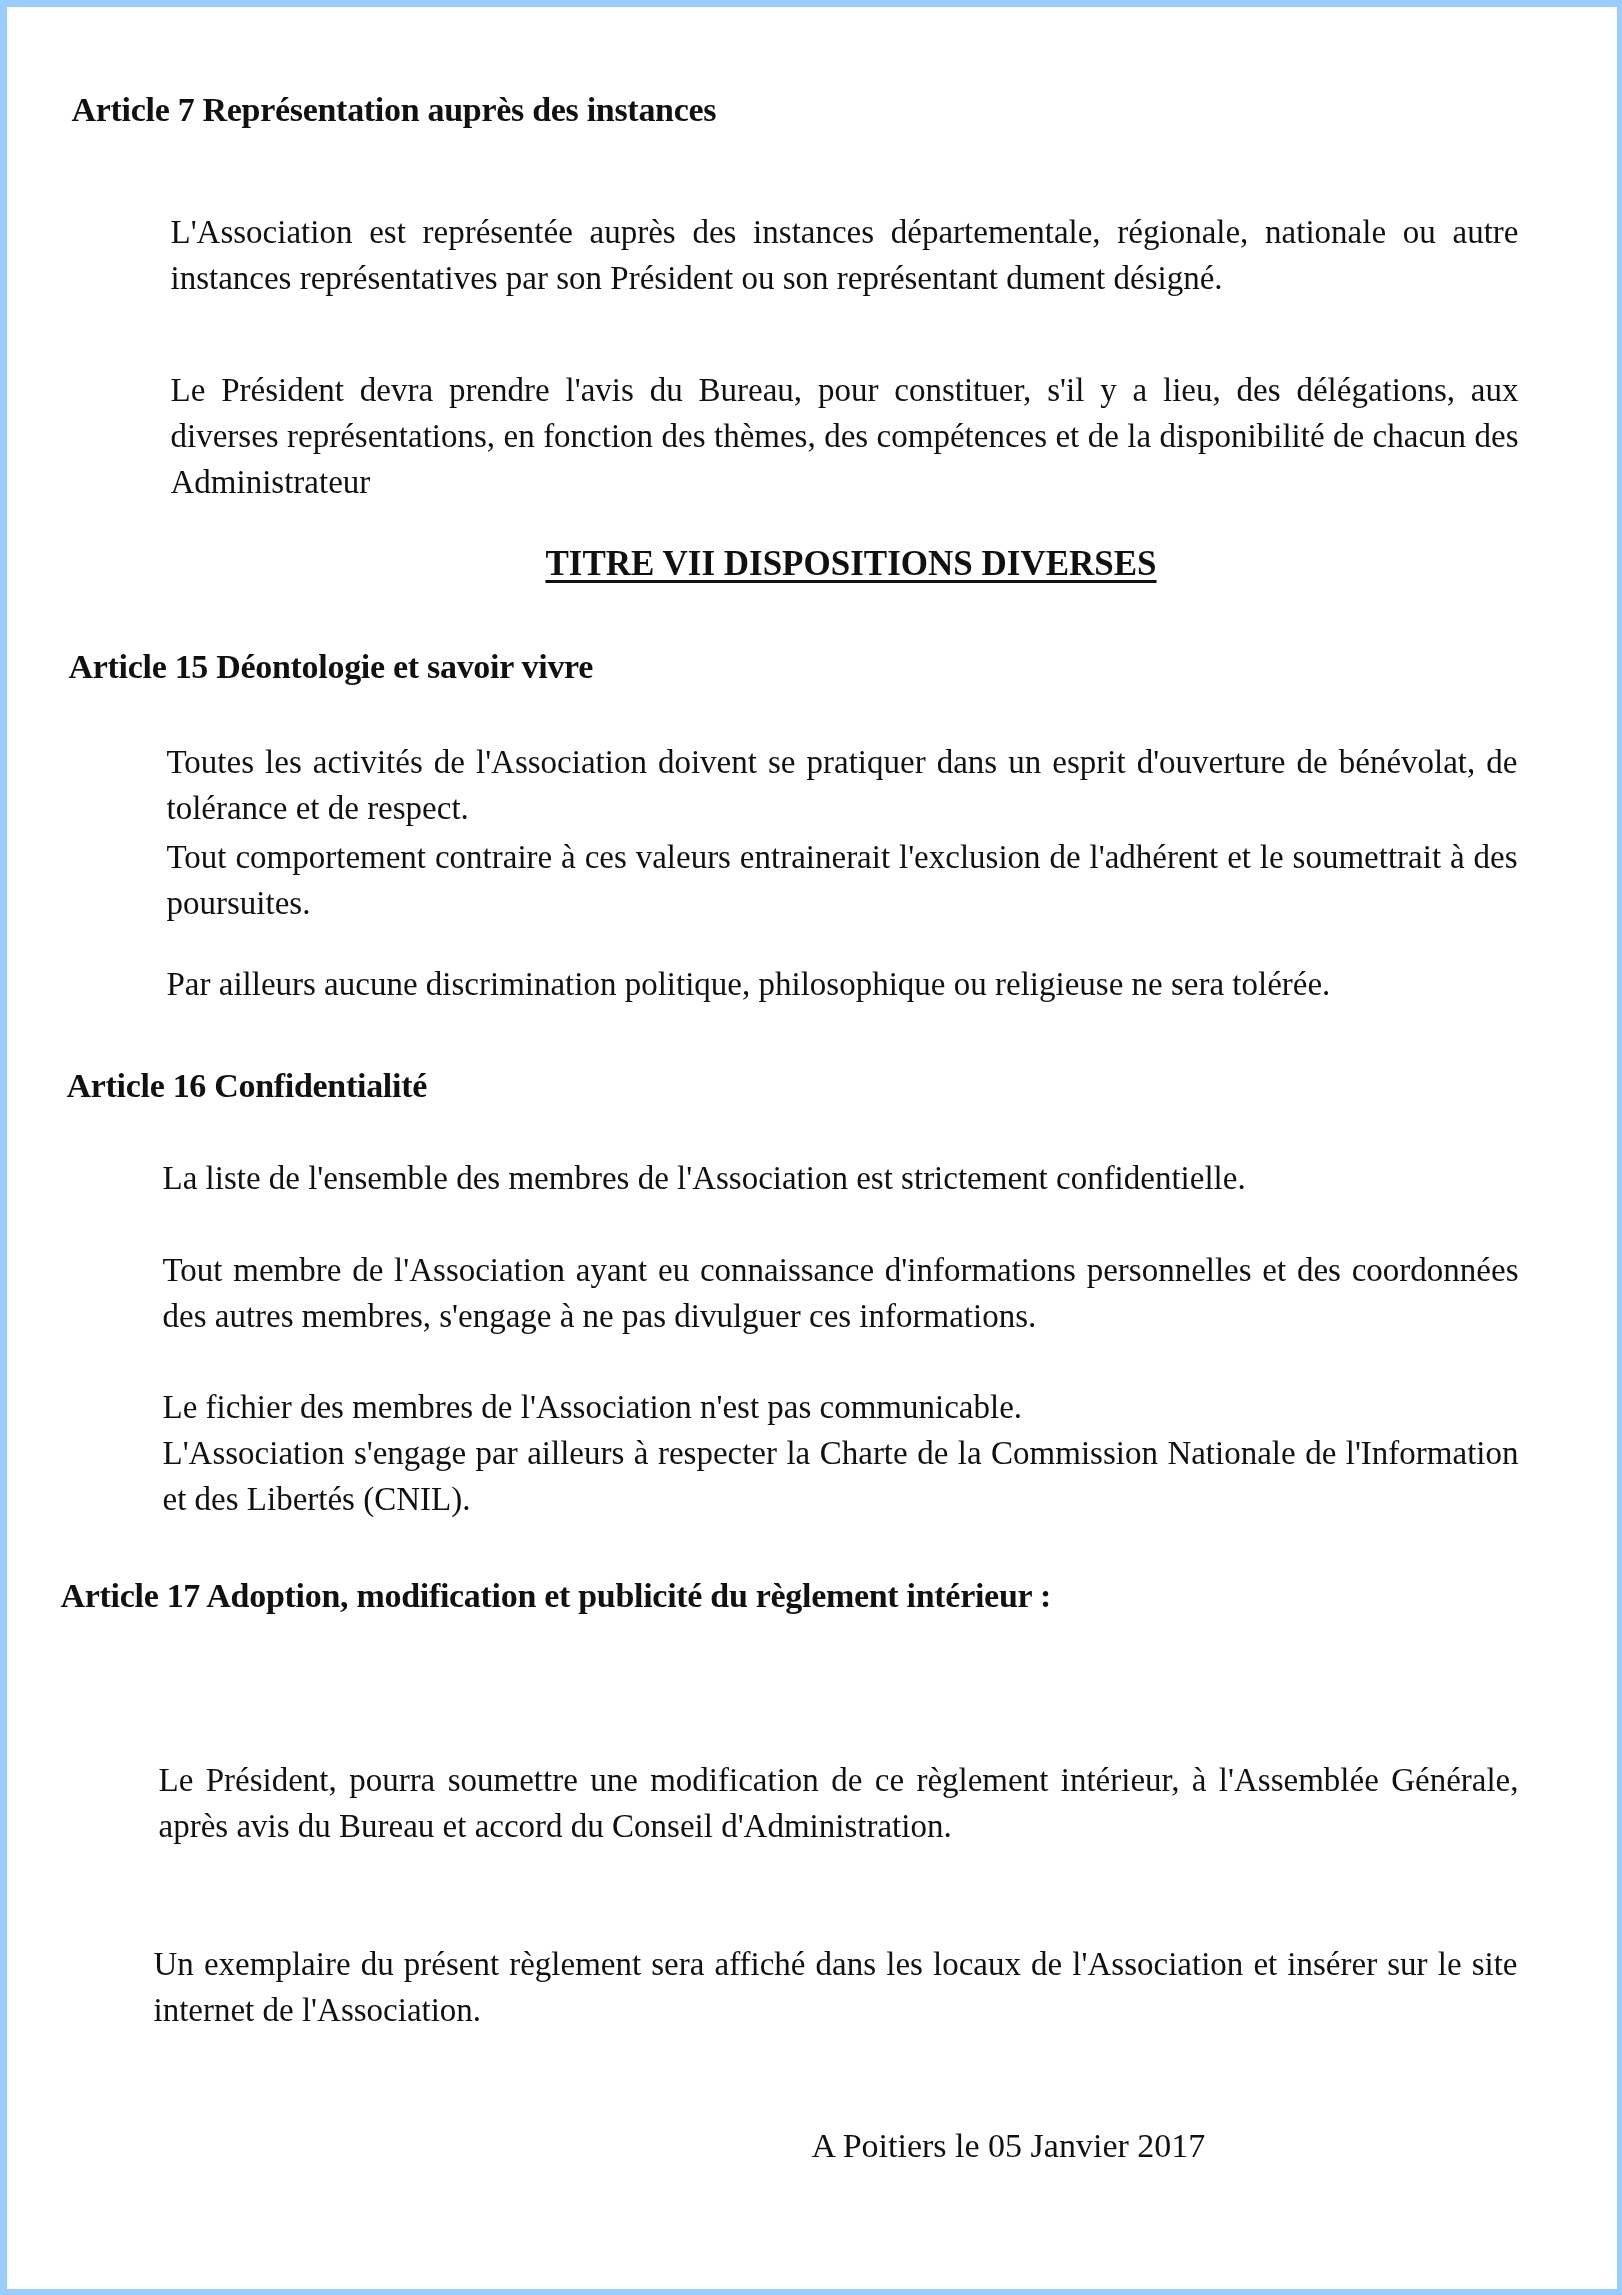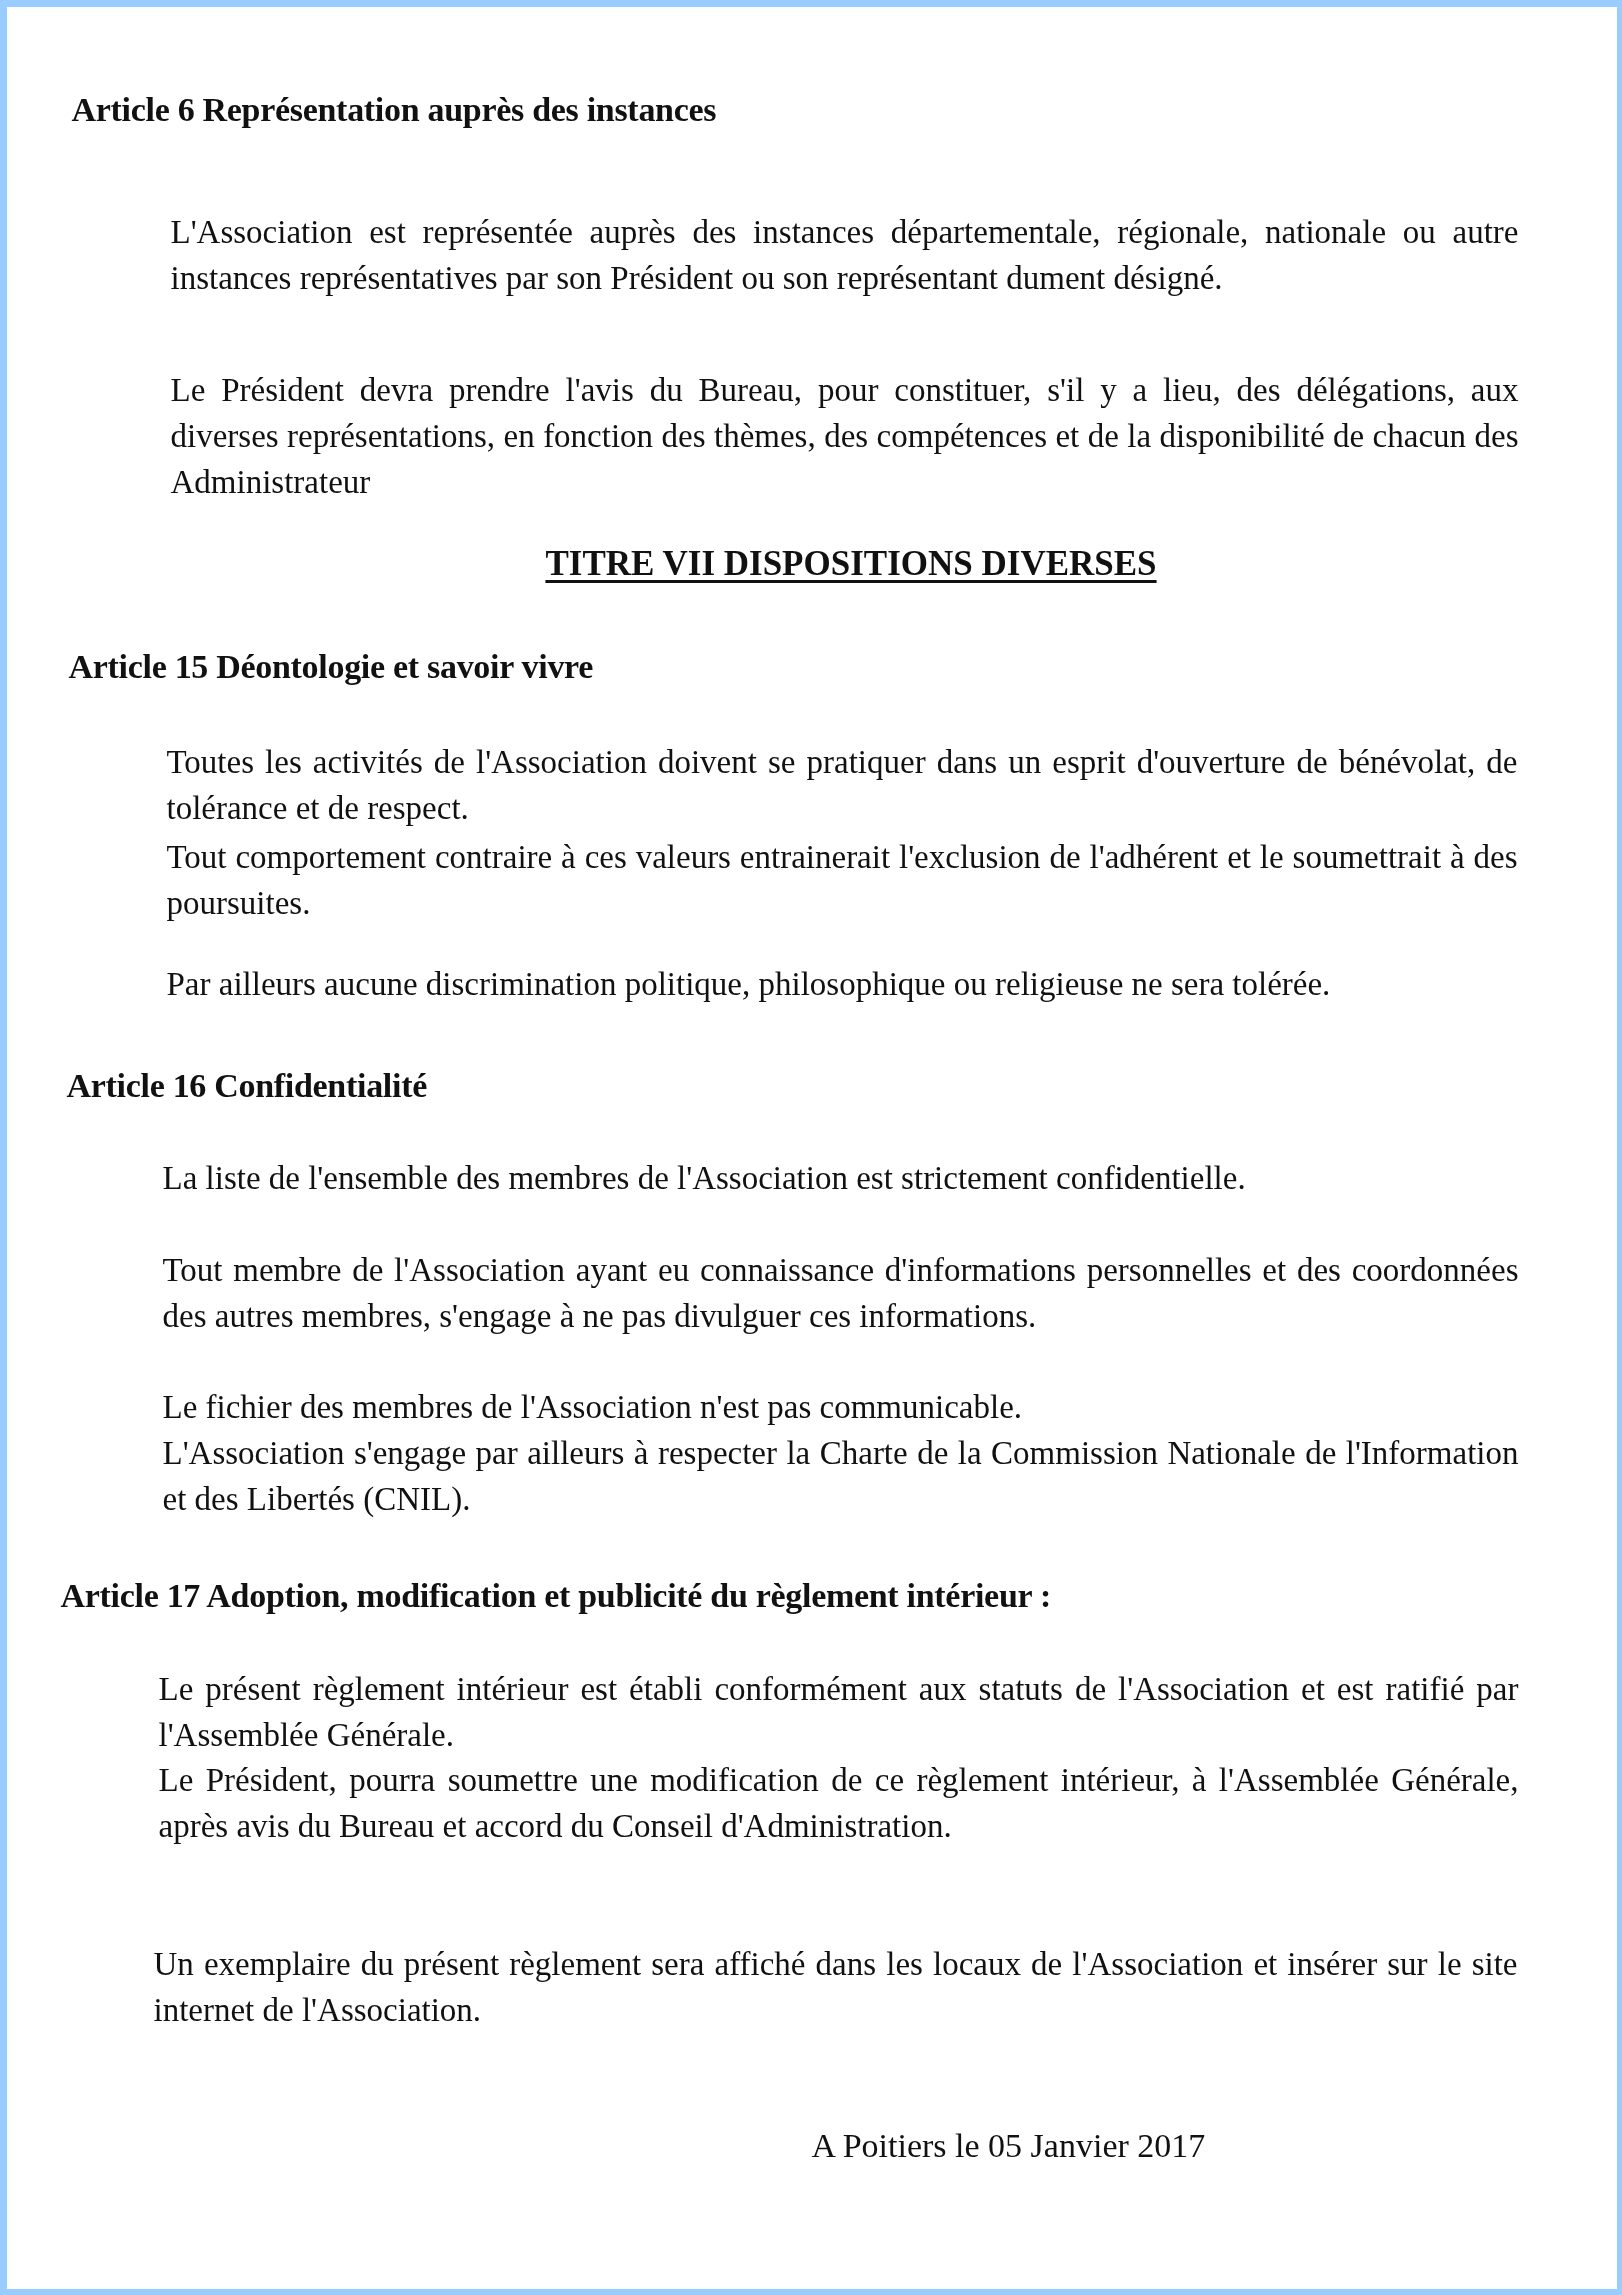--- a/index.html
+++ b/index.html
@@ -50,39 +50,38 @@
     left: 805px; top: 2120px;
     font-size: 34px;
     white-space: nowrap;
   }
 </style>
 </head>
 <body>
 
 <div class="page">
 
-  <div class="heading" style="left:65px; top:84px;">Article 6  Représentation auprès des instances</div>
+  <div class="heading" style="left:65px; top:84px;">Article 7  Représentation auprès des instances</div>
   <div class="para" style="left:164px; top:170px; width:1348px;margin-top:32px;">L'Association est représentée auprès des instances départementale, régionale, nationale ou autre instances représentatives par son Président ou son représentant dument désigné.</div>
   <div class="para" style="left:164px; top:360px; width:1348px;">Le Président devra prendre l'avis du Bureau, pour constituer, s'il y a lieu, des délégations, aux diverses représentations, en fonction des thèmes, des compétences et de la disponibilité de chacun des Administrateur</div>
 
   <div class="title">
     <span>TITRE VII DISPOSITIONS DIVERSES</span>
   </div>
 
   <div class="heading" style="left:62px; top:641px;">Article 15  Déontologie et savoir vivre</div>
   <div class="para" style="left:160px; top:732px; width:1351px;">Toutes les activités de l'Association doivent se pratiquer dans un esprit d'ouverture de  bénévolat, de tolérance et de respect.</div>
   <div class="para" style="left:160px; top:827px; width:1351px;">Tout comportement contraire à ces valeurs entrainerait l'exclusion de l'adhérent et le soumettrait  à des  poursuites.</div>
   <div class="para" style="left:160px; top:915px; width:1351px;margin-top:39px;">Par ailleurs aucune discrimination politique, philosophique ou religieuse ne sera tolérée.</div>
 
   <div class="heading" style="left:60px; top:1060px;">Article 16  Confidentialité</div>
   <div class="para" style="left:156px; top:1148px; width:1356px;">La liste de l'ensemble des membres de l'Association est strictement confidentielle.</div>
   <div class="para" style="left:156px; top:1240px; width:1356px;">Tout membre de l'Association ayant eu connaissance d'informations personnelles et des  coordonnées des autres membres, s'engage à ne pas divulguer ces informations.</div>
   <div class="para" style="left:156px; top:1377px; width:1356px;">Le fichier des membres de l'Association n'est pas communicable.</div>
   <div class="para" style="left:156px; top:1423px; width:1356px;">L'Association s'engage par ailleurs à respecter la Charte de la Commission Nationale de l'Information et des Libertés (CNIL).</div>
 
   <div class="heading" style="left:54px; top:1570px;">Article 17  Adoption, modification et publicité du règlement intérieur :</div>
-  <div class="para" style="left:152px; top:1659px; width:1360px;">Le présent règlement intérieur est établi conformément aux statuts de l'Association et est ratifié par l'Assemblée Générale.</div>
   <div class="para" style="left:152px; top:1750px; width:1360px;">Le Président, pourra soumettre une modification de ce règlement intérieur, à l'Assemblée Générale, après avis du Bureau et accord du Conseil d'Administration.</div>
   <div class="para" style="left:147px; top:1934px; width:1364px;">Un exemplaire du présent règlement sera affiché dans les locaux de l'Association et insérer sur le site internet de l'Association.</div>
 
   <div class="signature">A Poitiers le 05 Janvier 2017</div>
 </div>
 
 
 </body></html>

